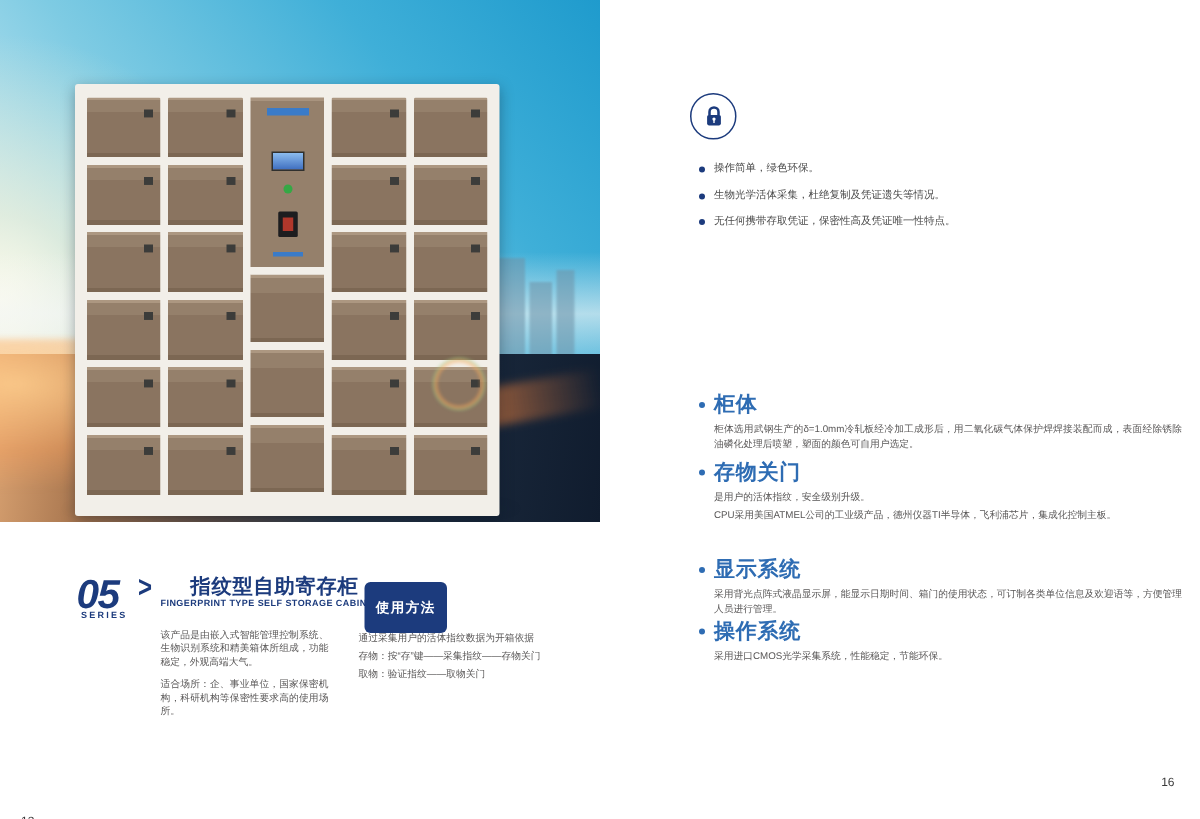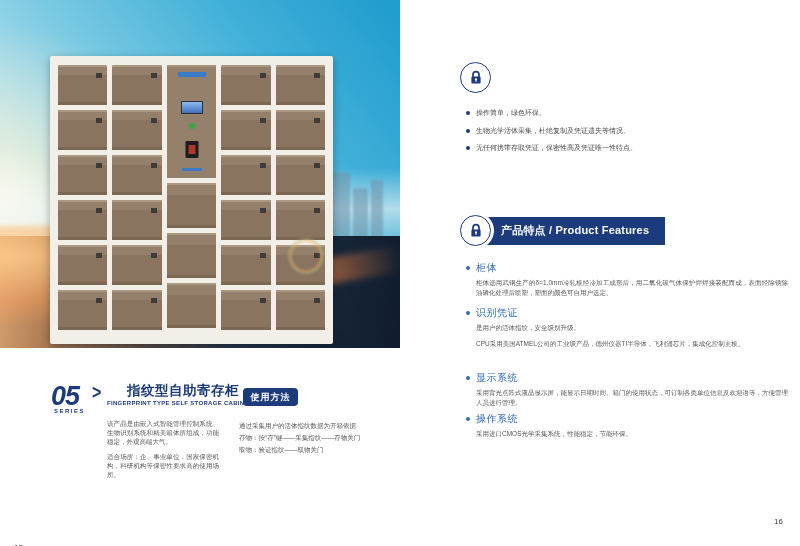--- a/index.html
+++ b/index.html
@@ -76,21 +76,21 @@
   .series-chevron { position:absolute; left:92px; top:384px; font-size:16px; font-weight:bold;
     color:#1c3b7d; transform:scaleY(1.25); }
   .cn-title { position:absolute; left:107px; top:382px; font-size:13.5px; font-weight:bold;
     color:#1c3b7d; letter-spacing:0.5px;margin-left:20px; }
   .en-title { position:absolute; left:107px; top:400px; font-size:6px; color:#1c3b7d;
     letter-spacing:0.3px; font-weight:bold; }
   .desc { position:absolute; left:107px; width:112px; font-size:6.5px; line-height:9px;
     color:#595757; text-align:justify; }
   .desc1 { top:419px; }
   .desc2 { top:452px; }
-  .usage-btn { position:absolute; left:243px; top:388px; width:55px; height:18px;
+  .usage-btn { position:absolute; left:243px; top:388px; width:55px; height:34px;
     background:#1c3b7d; border-radius:4px; color:#ffffff; font-size:9px; font-weight:bold;
     display:flex; align-items:center; justify-content:center; letter-spacing:1px; }
   .usage-text { position:absolute; left:239px; top:420px; width:150px; font-size:6.5px;
     line-height:12px; color:#595757; }
   .pageno { position:absolute; font-size:8px; color:#3a3a3a; }
   .pageno.l { left:14px; top:543px;text-align:center; }
   .pageno.r { right:17px; top:517px; }
 
   
   .hdr { position:absolute; display:flex; align-items:center; }
@@ -100,21 +100,21 @@
   .hdr-bar { margin-left:-17px; background:#1c3b7d; color:#ffffff; height:28px;
     display:flex; align-items:center; padding:0 16px 0 27px; font-weight:bold;
     font-size:11px; letter-spacing:0.2px; }
   .adv-item { position:absolute; left:466px; display:flex; align-items:flex-start; }
   .dot { width:4px; height:4px; border-radius:50%; background:#1c3b7d; margin-top:3px;
     margin-right:6px; flex:none; }
   .adv-text { font-size:7px; color:#4a4a4a; line-height:10px; }
   .feat-item { position:absolute; left:466px; width:322px; }
   .feat-head { display:flex; align-items:center; }
   .feat-head .dot { margin-top:0; background:#2e6cb3; }
-  .feat-title { font-size:10px; font-weight:normal; color:#2e6cb3; letter-spacing:0.5px; }
+  .feat-title { font-size:14px; font-weight:bold; color:#2e6cb3; letter-spacing:0.5px; }
   .feat-desc { margin-left:10px; margin-top:3px; font-size:6.5px; line-height:9.5px;
     color:#595757; text-align:justify; }
 </style>
 </head>
 <body>
 
 <div class="spread">
 
   <div class="photo">
     <div class="sun-glow"></div>
@@ -189,43 +189,32 @@
   </div>
   <div class="adv-item" style="top:126px;">
     <span class="dot"></span>
     <span class="adv-text">生物光学活体采集，杜绝复制及凭证遗失等情况。</span>
   </div>
   <div class="adv-item" style="top:143px;">
     <span class="dot"></span>
     <span class="adv-text">无任何携带存取凭证，保密性高及凭证唯一性特点。</span>
   </div>
 
-  <div class="hdr" style="left:460px; top:215px;">
-    <div class="hdr-circle">
-      <svg width="14" height="15" viewBox="0 0 14 15">
-        <path d="M4 7 V4.6 a3 3 0 0 1 6 0 V7" fill="none" stroke="#1c3b7d" stroke-width="1.7"></path>
-        <rect x="2.4" y="6.6" width="9.2" height="7" rx="1.2" fill="#1c3b7d"></rect>
-        <circle cx="7" cy="9.4" r="1.1" fill="#ffffff"></circle>
-        <rect x="6.55" y="9.8" width="0.9" height="2.2" fill="#ffffff"></rect>
-      </svg>
-    </div>
-    <div class="hdr-bar">产品特点 / Product Features</div>
-  </div>
 
   <div class="feat-item" style="top:261px;">
     <div class="feat-head">
       <span class="dot"></span>
       <span class="feat-title">柜体</span>
     </div>
     <div class="feat-desc">柜体选用武钢生产的δ=1.0mm冷轧板经冷加工成形后，用二氧化碳气体保护焊焊接装配而成，表面经除锈除油磷化处理后喷塑，塑面的颜色可自用户选定。</div>
   </div>
   <div class="feat-item" style="top:306px;">
     <div class="feat-head">
       <span class="dot"></span>
-      <span class="feat-title">识别凭证</span>
+      <span class="feat-title">存物关门</span>
     </div>
     <div class="feat-desc">是用户的活体指纹，安全级别升级。</div>
   </div>
   <div class="feat-item" style="top:336px;">
     <div class="feat-desc">CPU采用美国ATMEL公司的工业级产品，德州仪器TI半导体，飞利浦芯片，集成化控制主板。</div>
   </div>
   <div class="feat-item" style="top:412px;">
     <div class="feat-head">
       <span class="dot"></span>
       <span class="feat-title">操作系统</span>

